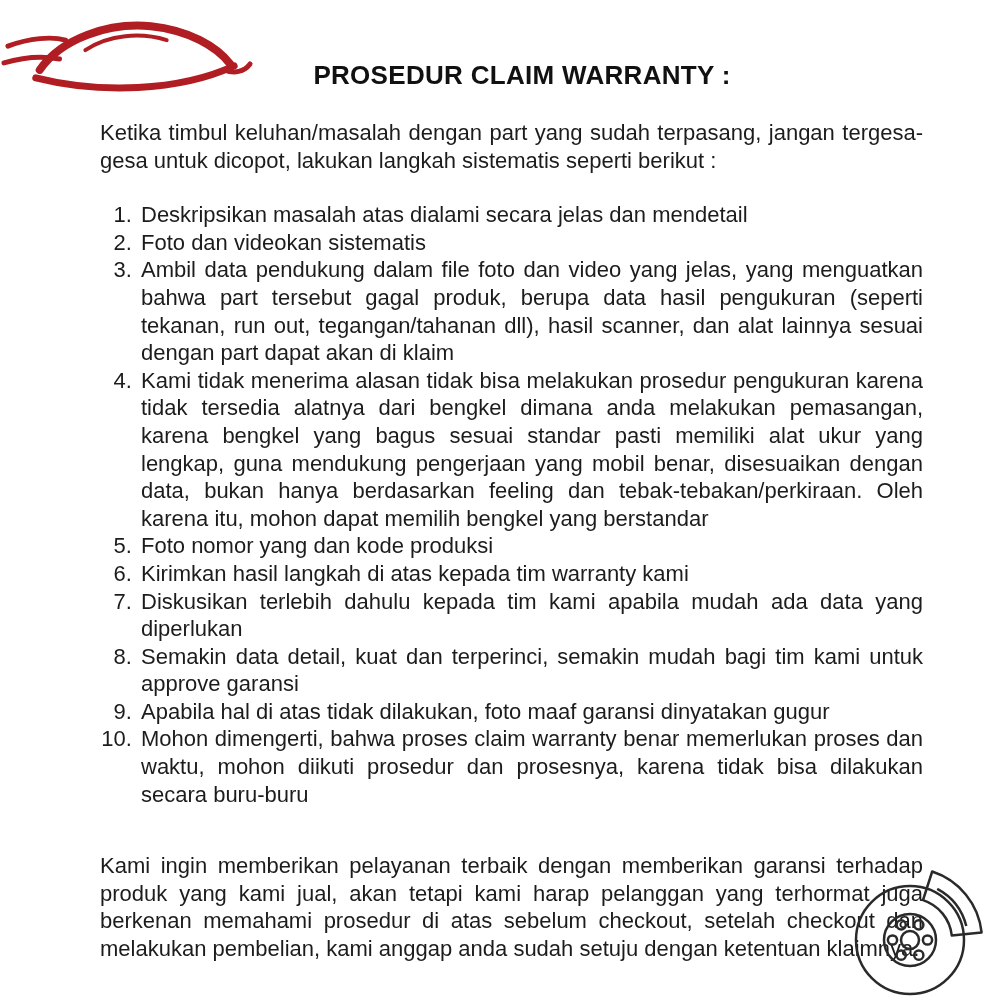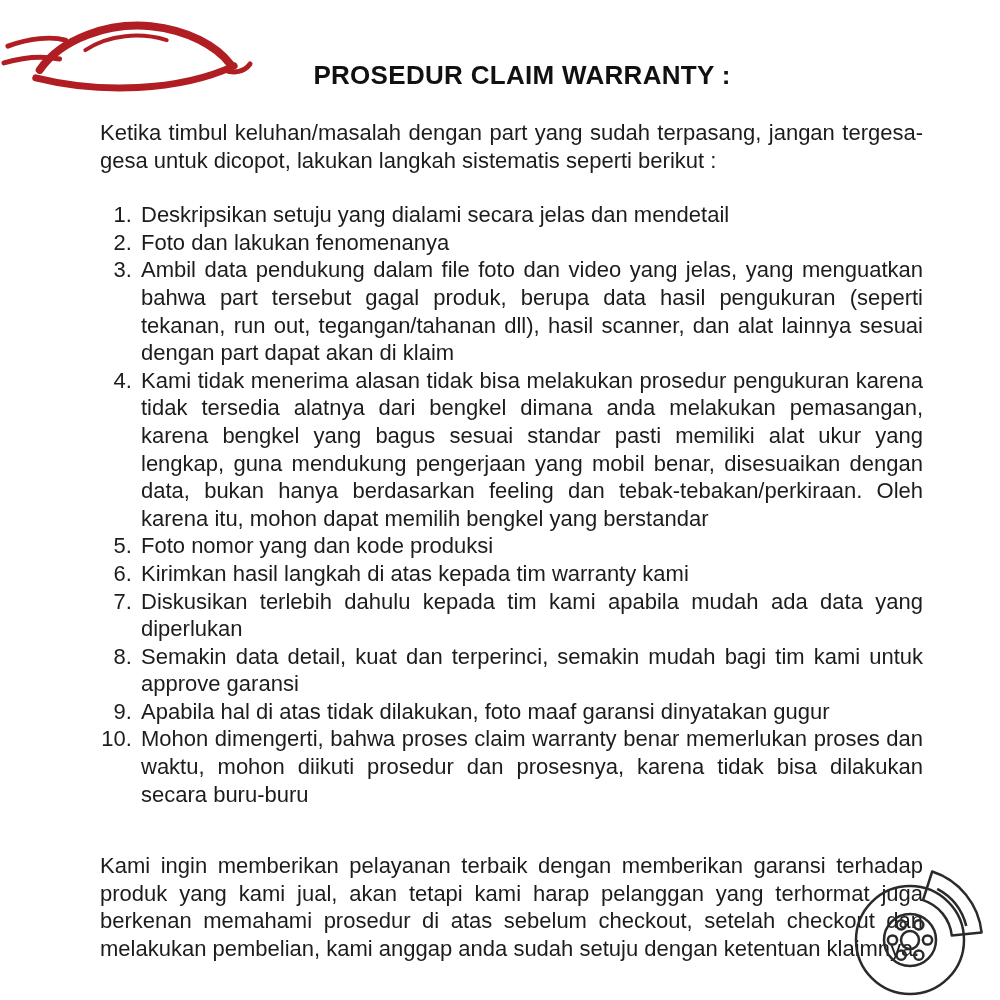--- a/index.html
+++ b/index.html
@@ -79,22 +79,22 @@
     </g>
   </svg>
 </div>
 
 <h1 class="title">PROSEDUR CLAIM WARRANTY :</h1>
 
 <div class="content">
   <p class="intro">Ketika timbul keluhan/masalah dengan part yang sudah terpasang, jangan tergesa-gesa untuk dicopot, lakukan langkah sistematis seperti berikut :</p>
 
   <ol class="steps">
-    <li>Deskripsikan setuju yang dialami secara jelas dan mendetail</li>
-    <li>Foto dan lakukan fenomenanya</li>
+    <li>Deskripsikan masalah atas dialami secara jelas dan mendetail</li>
+    <li>Foto dan videokan sistematis</li>
     <li>Ambil data pendukung dalam file foto dan video yang jelas, yang menguatkan bahwa part tersebut gagal produk, berupa data hasil pengukuran (seperti tekanan, run out, tegangan/tahanan dll), hasil scanner, dan alat lainnya sesuai dengan part dapat akan di klaim</li>
     <li>Kami tidak menerima alasan tidak bisa melakukan prosedur pengukuran karena tidak tersedia alatnya dari bengkel dimana anda melakukan pemasangan, karena bengkel yang bagus sesuai standar pasti memiliki alat ukur yang lengkap, guna mendukung pengerjaan yang mobil benar, disesuaikan dengan data, bukan hanya berdasarkan feeling dan tebak-tebakan/perkiraan. Oleh karena itu, mohon dapat memilih bengkel yang berstandar</li>
     <li>Foto nomor yang dan kode produksi</li>
     <li>Kirimkan hasil langkah di atas kepada tim warranty kami</li>
     <li>Diskusikan terlebih dahulu kepada tim kami apabila mudah ada data yang diperlukan</li>
     <li>Semakin data detail, kuat dan terperinci, semakin mudah bagi tim kami untuk approve garansi</li>
     <li>Apabila hal di atas tidak dilakukan, foto maaf garansi dinyatakan gugur</li>
     <li>Mohon dimengerti, bahwa proses claim warranty benar memerlukan proses dan waktu, mohon diikuti prosedur dan prosesnya, karena tidak bisa dilakukan secara buru-buru</li>
   </ol>
 

